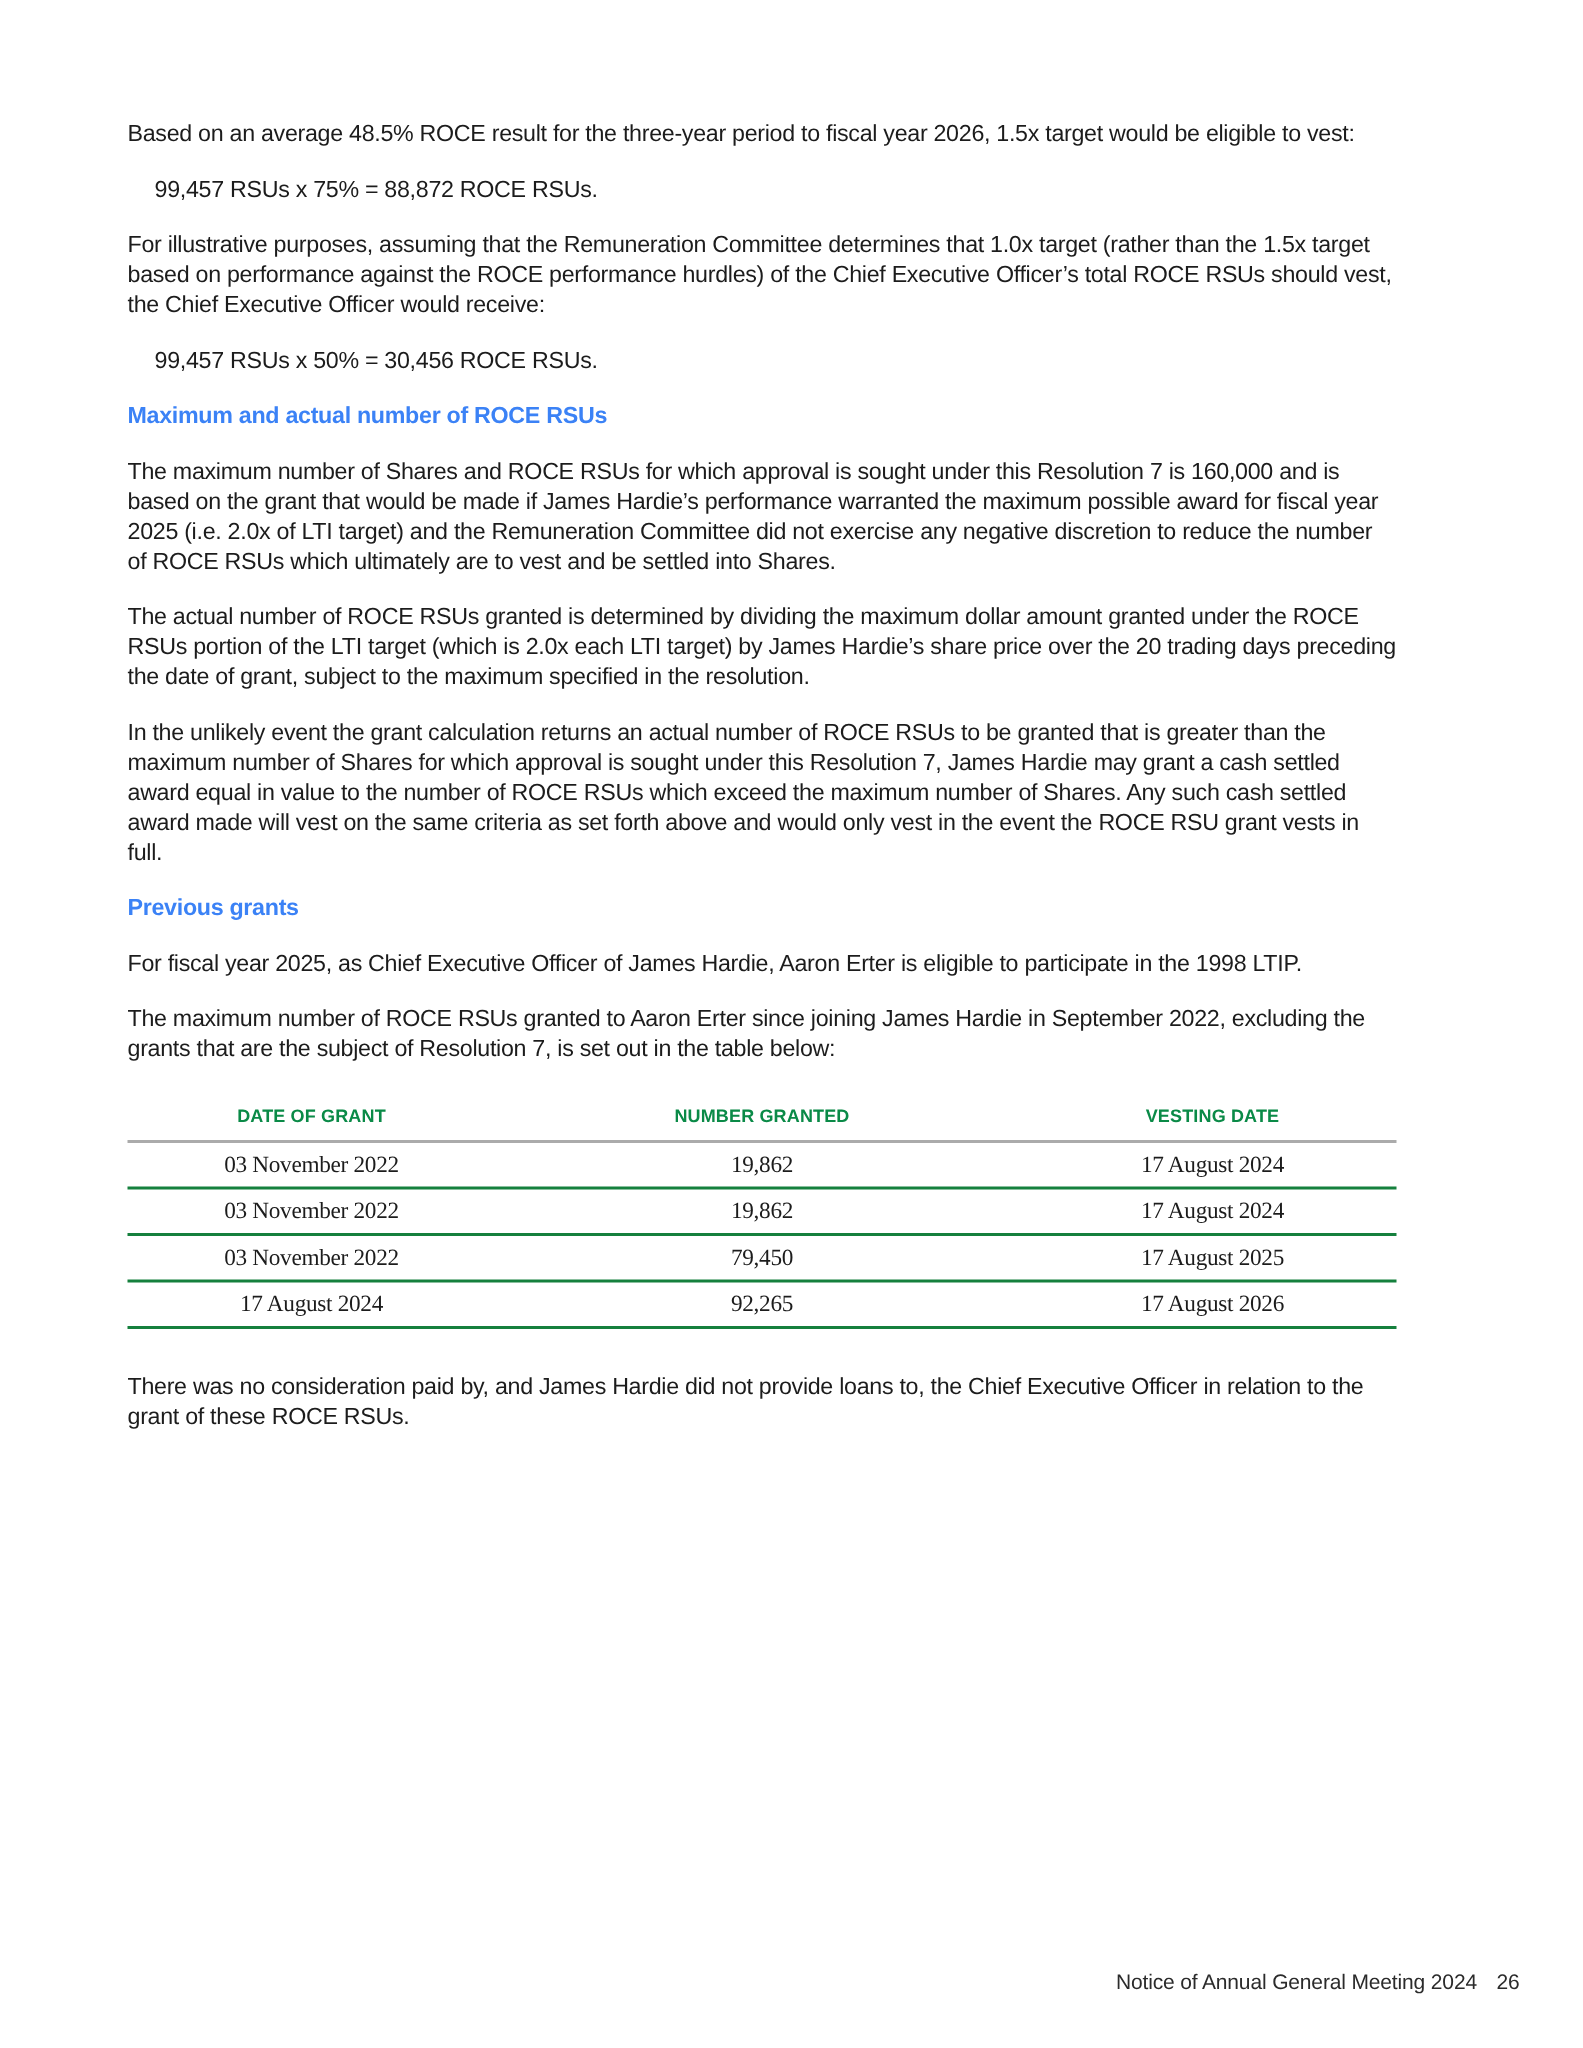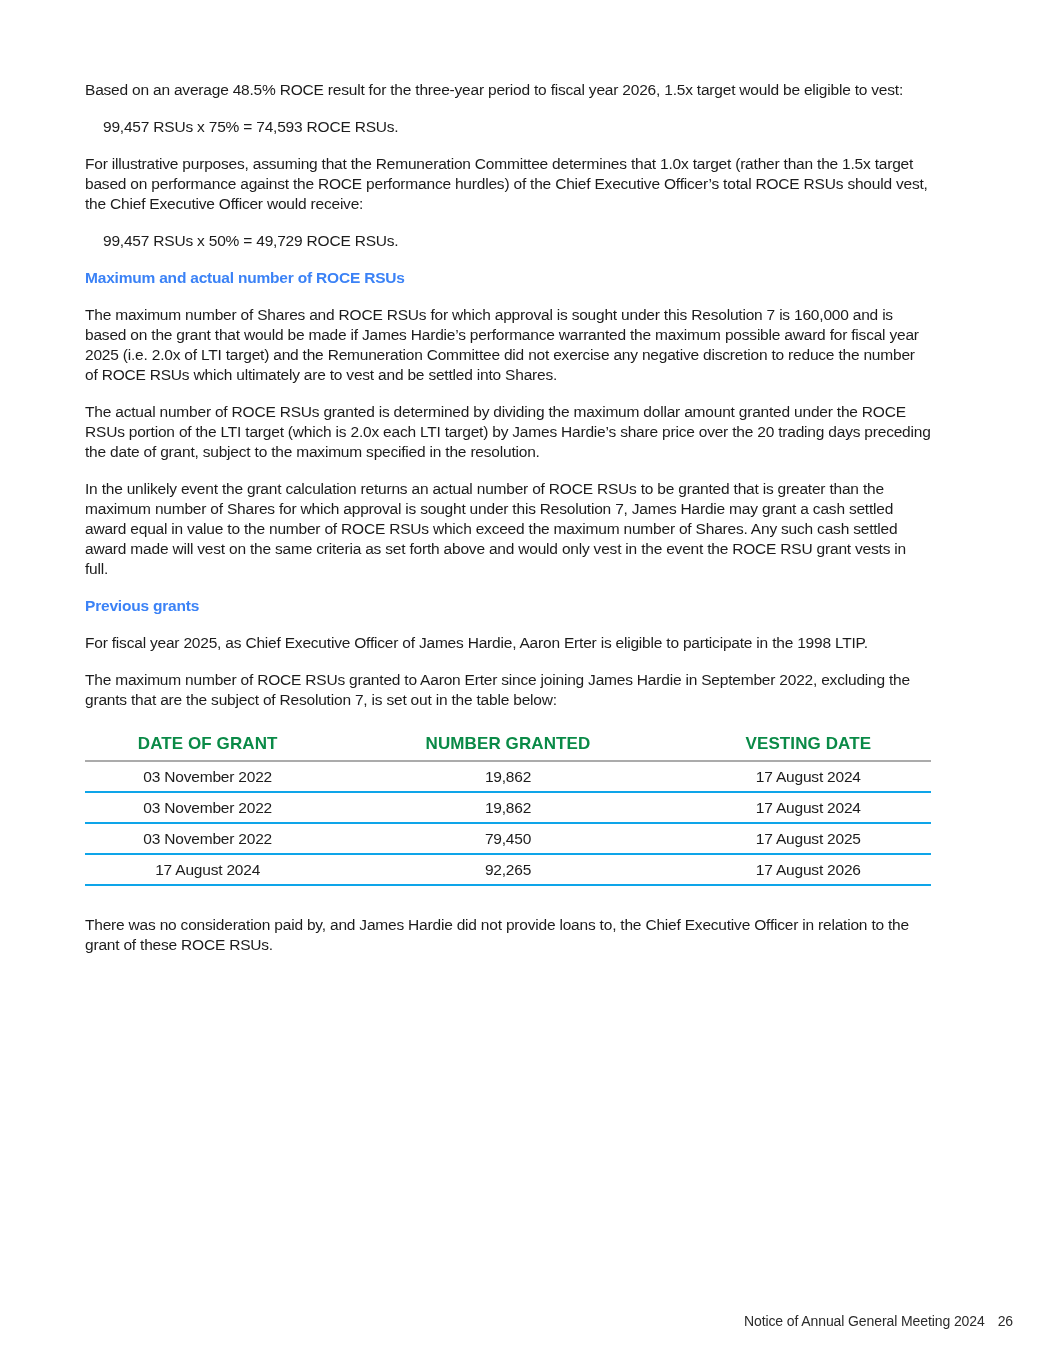--- a/index.html
+++ b/index.html
@@ -43,34 +43,35 @@
   table.grants-table {
     width: 100%;
     border-collapse: collapse;
     margin-top: 17px;
     margin-bottom: 29px;
   }
   table.grants-table th {
     height: 34px;
     vertical-align: middle;
     text-align: center;
-    font-size: 17px;
+    font-size: 12px;
     font-weight: bold;
     letter-spacing: 0.1px;
     color: #0A8A47;
     border-bottom: 2px solid #ababab;
   }
   table.grants-table td {
     height: 31px;
     vertical-align: middle;
     text-align: center;
     font-size: 15.5px;
     letter-spacing: -0.2px;
     color: #1c1c1c;
-    border-bottom: 2px solid #0ea5e9;
+    border-bottom: 2px solid #15803d;
+    font-family: Liberation Serif, serif;
   }
   .col-date { width: 29%; }
   .col-number { width: 42%; }
   .col-vesting { width: 29%; }
   .footer {
     position: absolute;
     top: 1312px;
     left: 0;
     right: 42px;
     text-align: right;
@@ -85,27 +86,27 @@
   }
 </style>
 </head>
 <body>
 
 <div class="page">
   <main class="content">
 
     <p class="para">Based on an average 48.5% ROCE result for the three-year period to fiscal year 2026, 1.5x target would be eligible to vest:</p>
 
-    <p class="para indent">99,457 RSUs x 75% = 74,593 ROCE RSUs.</p>
+    <p class="para indent">99,457 RSUs x 75% = 88,872 ROCE RSUs.</p>
 
 
 
     <p class="para">For illustrative purposes, assuming that the Remuneration Committee determines that 1.0x target (rather than the 1.5x target based on performance against the ROCE performance hurdles) of the Chief Executive Officer’s total ROCE RSUs should vest, the Chief Executive Officer would receive:</p>
 
-    <p class="para indent">99,457 RSUs x 50% = 49,729 ROCE RSUs.</p>
+    <p class="para indent">99,457 RSUs x 50% = 30,456 ROCE RSUs.</p>
 
 
     <h3 class="heading">Maximum and actual number of ROCE RSUs</h3>
 
     <p class="para">The maximum number of Shares and ROCE RSUs for which approval is sought under this Resolution 7 is 160,000 and is based on the grant that would be made if James Hardie’s performance warranted the maximum possible award for fiscal year 2025 (i.e. 2.0x of LTI target) and the Remuneration Committee did not exercise any negative discretion to reduce the number of ROCE RSUs which ultimately are to vest and be settled into Shares.</p>
 
     <p class="para">The actual number of ROCE RSUs granted is determined by dividing the maximum dollar amount granted under the ROCE RSUs portion of the LTI target (which is 2.0x each LTI target) by James Hardie’s share price over the 20 trading days preceding the date of grant, subject to the maximum specified in the resolution.</p>
 
     <p class="para">In the unlikely event the grant calculation returns an actual number of ROCE RSUs to be granted that is greater than the maximum number of Shares for which approval is sought under this Resolution 7, James Hardie may grant a cash settled award equal in value to the number of ROCE RSUs which exceed the maximum number of Shares. Any such cash settled award made will vest on the same criteria as set forth above and would only vest in the event the ROCE RSU grant vests in full.</p>
 

